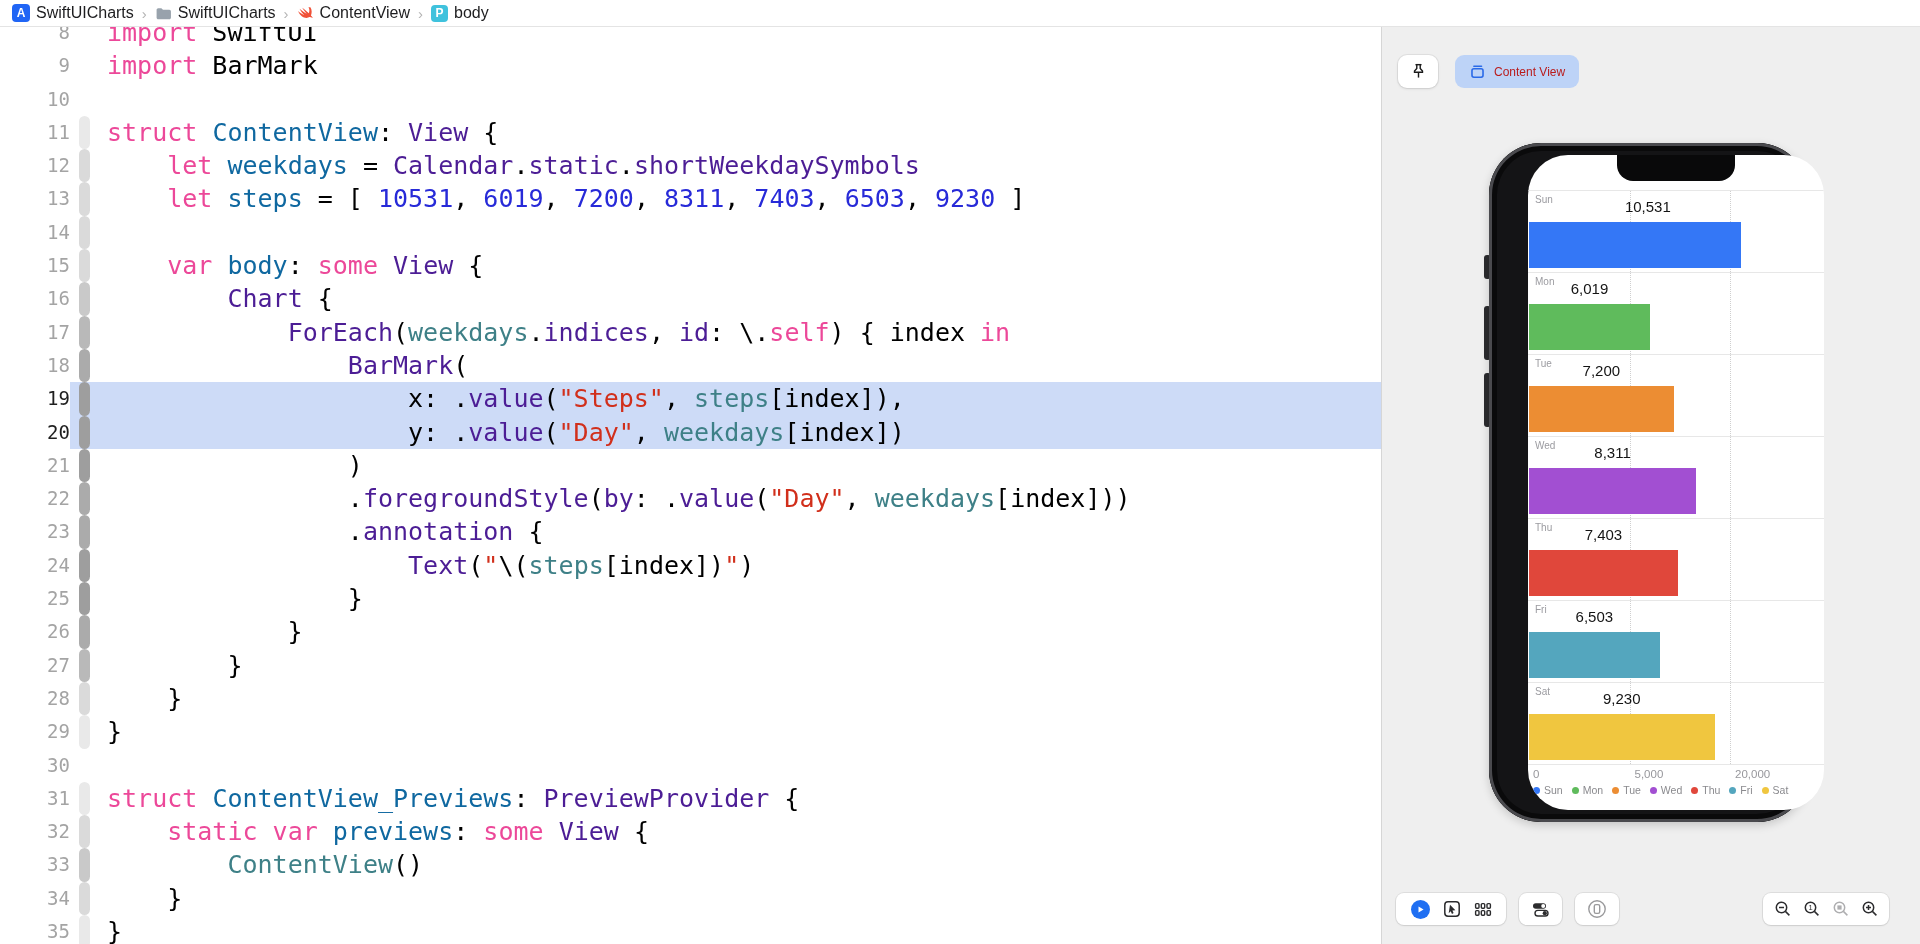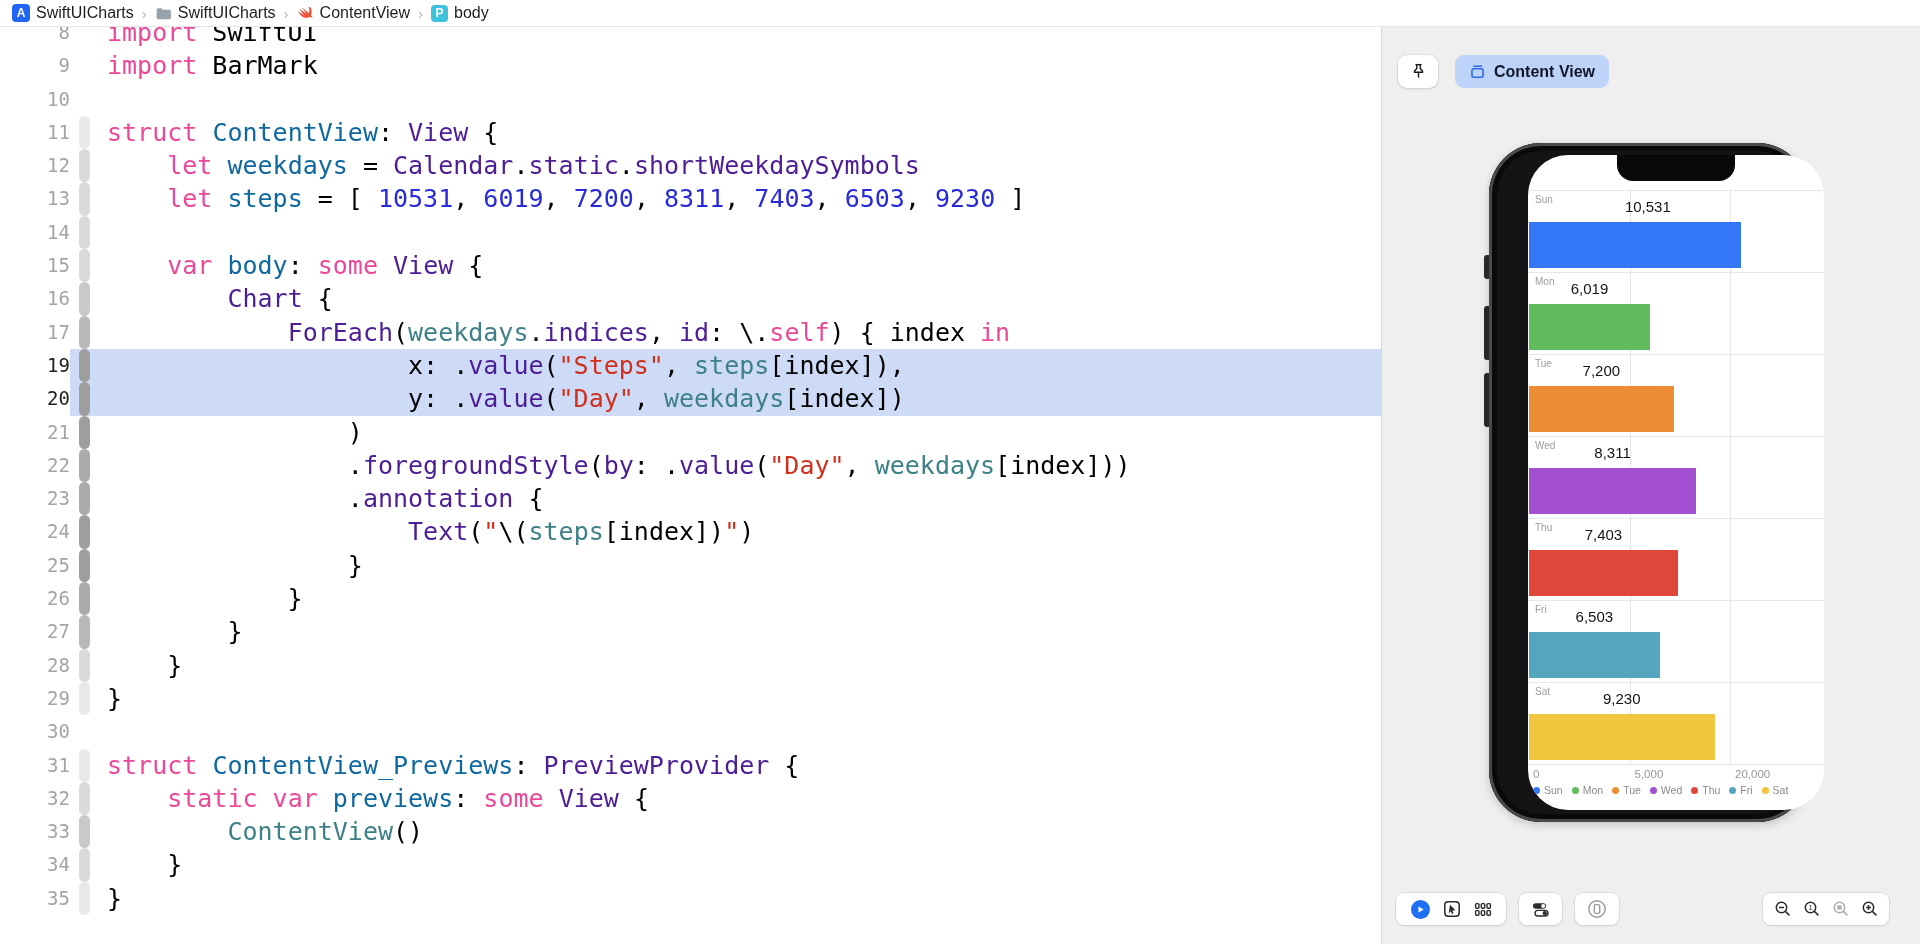--- a/index.html
+++ b/index.html
@@ -39,21 +39,21 @@
 
   
   #divider{position:absolute;left:1381px;top:27px;width:1px;height:917px;background:#d6d6d6;}
   #canvas{position:absolute;left:1382px;top:27px;width:538px;height:917px;background:#efefef;}
 
   .cv-btn{position:absolute;background:#fff;border-radius:9px;box-shadow:0 0 0 1px rgba(0,0,0,0.06),0 1px 3px rgba(0,0,0,0.10);
           display:flex;align-items:center;justify-content:center;cursor:default;}
   #pin-btn{left:16px;top:28px;width:40px;height:33px;}
   #cv-pill{position:absolute;left:73px;top:28px;height:33px;padding:0 14px;background:#bdd3f7;border-radius:9px;
            display:flex;align-items:center;gap:8px;color:#2a6ae8;}
-  #cv-pill .cv-label{font-size:16px;color:#0f172a;font-weight:bold;}
+  #cv-pill .cv-label{font-size:12px;color:#b91c1c;}
 
   
   .side-btn{position:absolute;background:#2b2b2e;border-radius:3px;}
   #phone{position:absolute;left:107px;top:116px;width:320px;height:679px;background:#141416;border-radius:52px;
          box-shadow:inset 0 0 0 3px #4a4a4e, inset 0 0 0 8px #0a0a0b, 0 3px 10px rgba(0,0,0,0.18);}
   #screen{position:absolute;left:12px;top:12px;width:296px;height:655px;background:#fff;border-radius:40px;overflow:hidden;margin-left:27px;}
   #notch{position:absolute;left:50%;margin-left:-59px;top:0;width:118px;height:26px;background:#09090a;
          border-radius:0 0 16px 16px;}
 
   
@@ -175,20 +175,27 @@
           <div class="rowrest">
             <div class="ribbon" style="background: rgb(201, 201, 201);"></div>
             <div class="lcode"><span class="tk-p">        </span><span class="tk-t">Chart</span><span class="tk-p"> {</span></div>
           </div>
         </div>
         <div class="code-row">
           <div class="lnum">17</div>
           <div class="rowrest">
             <div class="ribbon" style="background: rgb(185, 185, 185);"></div>
             <div class="lcode"><span class="tk-p">            </span><span class="tk-t">ForEach</span><span class="tk-p">(</span><span class="tk-v">weekdays</span><span class="tk-p">.</span><span class="tk-t">indices</span><span class="tk-p">, </span><span class="tk-t">id</span><span class="tk-p">: \.</span><span class="tk-k">self</span><span class="tk-p">) { index </span><span class="tk-k">in</span></div>
+          </div>
+        </div>
+        <div class="code-row">
+          <div class="lnum">18</div>
+          <div class="rowrest">
+            <div class="ribbon" style="background: rgb(171, 171, 171);"></div>
+            <div class="lcode"><span class="tk-p">                </span><span class="tk-t">BarMark</span><span class="tk-p">(</span></div>
           </div>
         </div>
         <div class="code-row">
           <div class="lnum active">19</div>
           <div class="rowrest hl">
             <div class="ribbon" style="background: rgb(158, 158, 158);"></div>
             <div class="lcode"><span class="tk-p">                    x: .</span><span class="tk-t">value</span><span class="tk-p">(</span><span class="tk-s">"Steps"</span><span class="tk-p">, </span><span class="tk-v">steps</span><span class="tk-p">[index]),</span></div>
           </div>
         </div>
         <div class="code-row">

